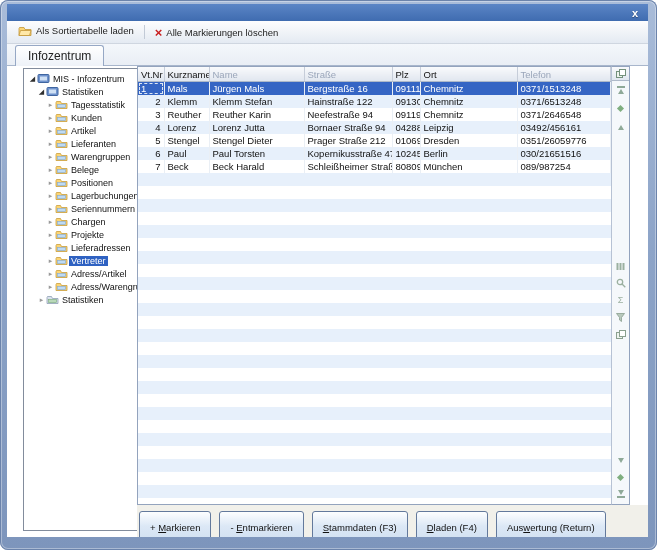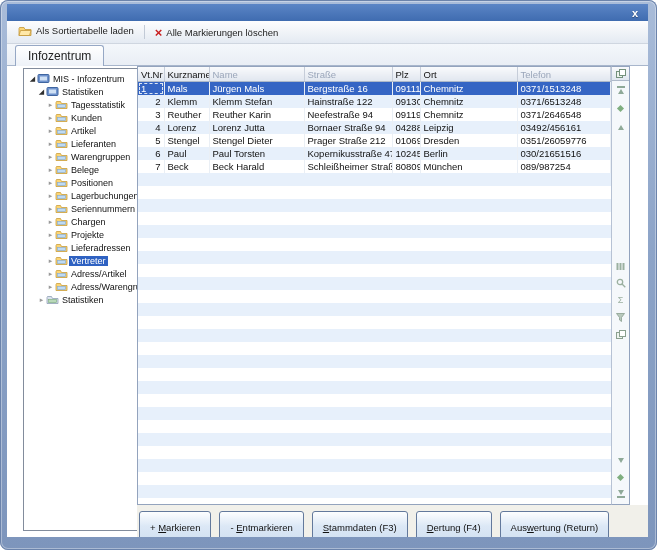--- a/index.html
+++ b/index.html
@@ -448,19 +448,19 @@
                 <span class="bar"></span>
               </span>
             </div>
         </div>
       </div>
 
       <div class="button-bar">
         <button class="btn"><span>+ </span><span class="key">M</span><span>arkieren</span></button>
         <button class="btn"><span>- </span><span class="key">E</span><span>ntmarkieren</span></button>
         <button class="btn"><span></span><span class="key">S</span><span>tammdaten (F3)</span></button>
-        <button class="btn"><span></span><span class="key">D</span><span>ertung (F4)</span></button>
+        <button class="btn"><span></span><span class="key">D</span><span>laden (F4)</span></button>
         <button class="btn"><span>Aus</span><span class="key">w</span><span>ertung (Return)</span></button>
       </div>
 
     </div>
   </div>
 </div>
 
 </body></html>

